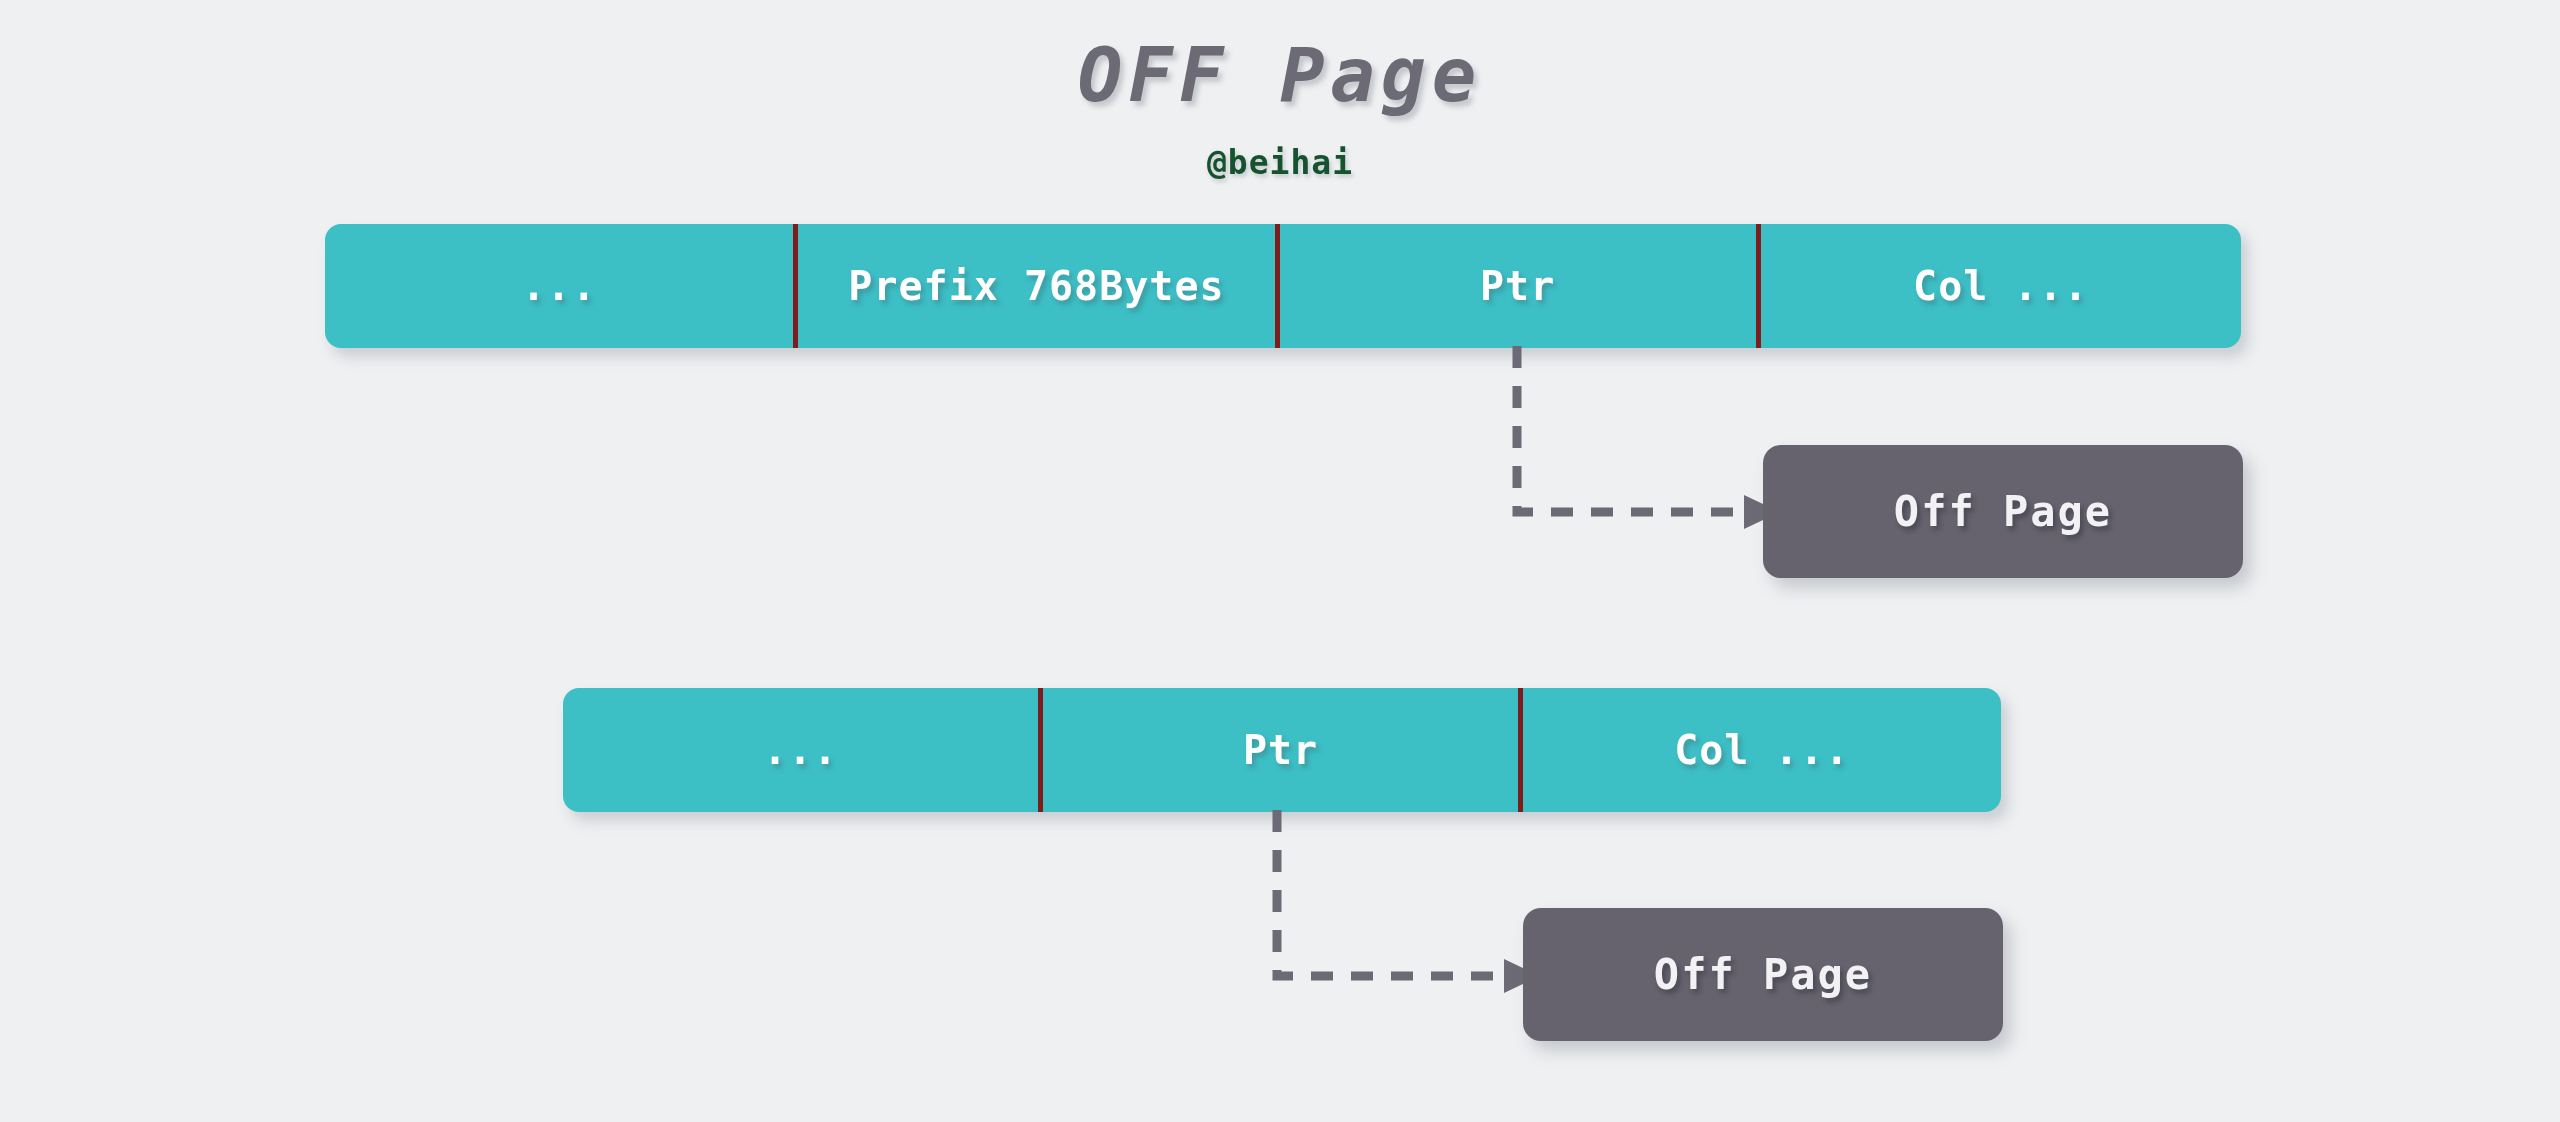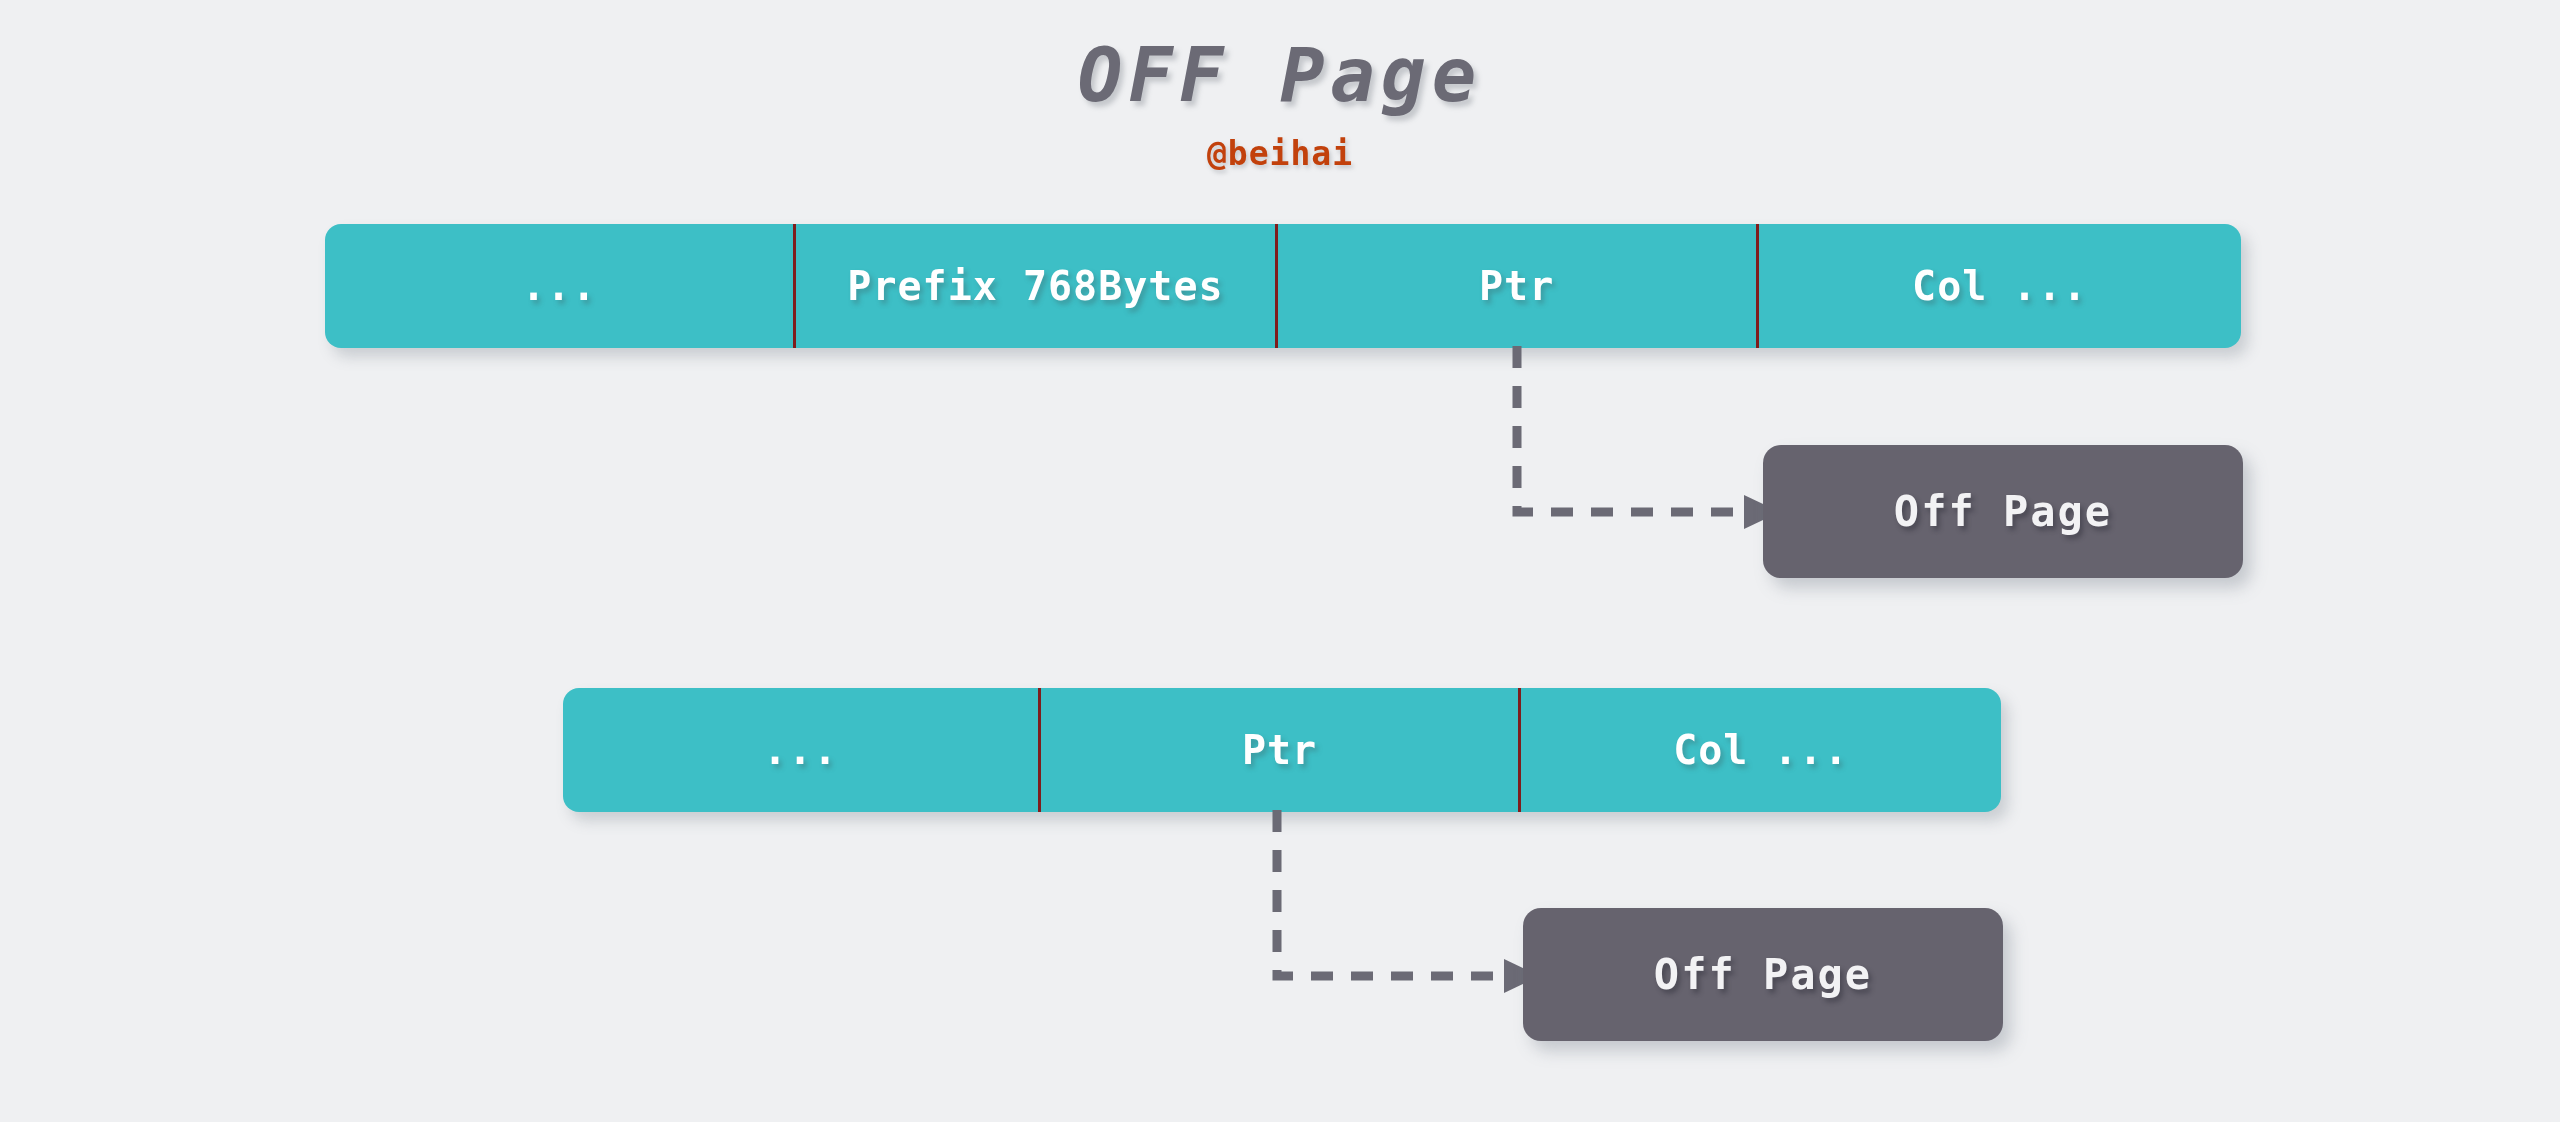--- a/index.html
+++ b/index.html
@@ -33,28 +33,28 @@
     font-weight: bold;
     font-style: italic;
     letter-spacing: 6px;
     color: #6b6a75;
     text-shadow: 4px 5px 5px rgba(120,125,135,0.35);
     white-space: pre;
   }
   .subtitle {
     position: absolute;
     left: 0;
-    top: 134px;
+    top: 143px;
     width: 2560px;
     text-align: center;
     font-family: "DejaVu Sans Mono", monospace;
     font-size: 33px;
     font-weight: bold;
     letter-spacing: 1px;
-    color: #c2410c;
+    color: #14532d;
     text-shadow: 2px 3px 4px rgba(120,125,135,0.35);
     white-space: pre;
   }
 
   
   .record-row {
     position: absolute;
     display: flex;
     background: #3dbfc6;
     border-radius: 16px;
@@ -69,21 +69,21 @@
     box-sizing: border-box;
     color: #ffffff;
     font-family: "DejaVu Sans Mono", monospace;
     font-size: 40px;
     font-weight: bold;
     letter-spacing: 1px;
     text-shadow: 3px 4px 5px rgba(60,110,115,0.45);
     white-space: pre;
   }
   .cell + .cell {
-    border-left: 3px solid #7f1d1d;
+    border-left: 5px solid #7f1d1d;
     text-align: right;
   }
 
   
   .offpage-box {
     position: absolute;
     display: flex;
     align-items: center;
     justify-content: center;
     background: #66636e;

